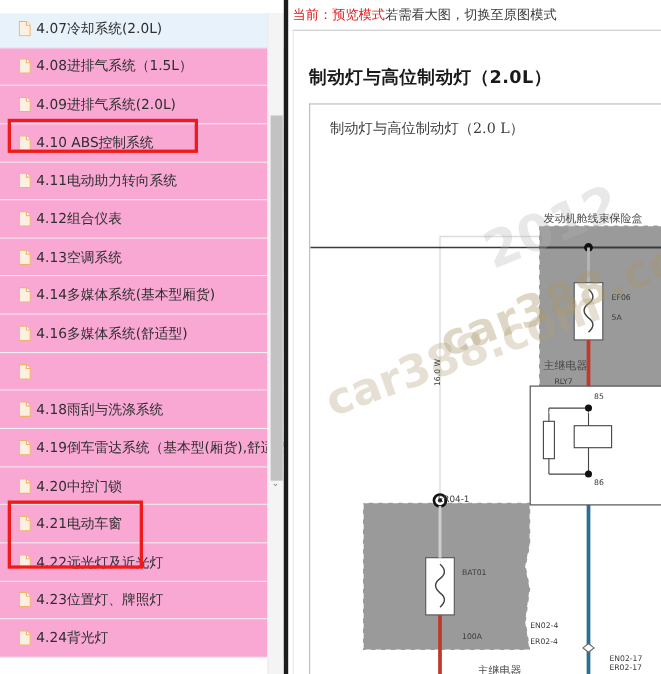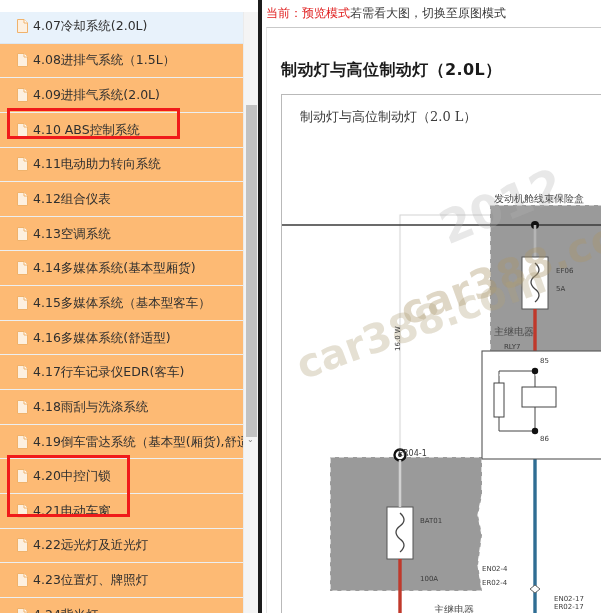--- a/index.html
+++ b/index.html
@@ -38,21 +38,21 @@
     width: 258px;
   }
   .s-item {
     position: relative;
     height: 34.65px;
     box-sizing: border-box;
     display: flex;
     align-items: center;
     padding-left: 17px;
     border-bottom: 1px solid #eceff1;
-    background: #fdba74;
+    background: #f9a8d4;
     white-space: nowrap;
     overflow: hidden;
   }
   .s-item.sel {
     background: #e8f2fb;
     border-bottom-color: #dce7f1;
   }
   .s-item .doc-icon {
     flex: 0 0 auto;
     width: 11px;
@@ -330,39 +330,29 @@
           </span>
           <span class="s-label">4.14多媒体系统(基本型厢货)</span>
         </div>
         <div class="s-item">
           <span class="doc-icon">
             <svg width="11" height="14" viewBox="0 0 11 14">
               <path d="M0.5 0.5 H7 L10.5 4 V13.5 H0.5 Z" fill="#fdf0e0" stroke="#f0b26b" stroke-width="1"></path>
               <path d="M7 0.5 V4 H10.5" fill="#ffffff" stroke="#f0b26b" stroke-width="1"></path>
             </svg>
           </span>
-          <span class="s-label">4.15多媒体系统（基本型客车）</span>
-        </div>
-        <div class="s-item">
-          <span class="doc-icon">
-            <svg width="11" height="14" viewBox="0 0 11 14">
-              <path d="M0.5 0.5 H7 L10.5 4 V13.5 H0.5 Z" fill="#fdf0e0" stroke="#f0b26b" stroke-width="1"></path>
-              <path d="M7 0.5 V4 H10.5" fill="#ffffff" stroke="#f0b26b" stroke-width="1"></path>
-            </svg>
-          </span>
           <span class="s-label">4.16多媒体系统(舒适型)</span>
         </div>
         <div class="s-item">
           <span class="doc-icon">
             <svg width="11" height="14" viewBox="0 0 11 14">
               <path d="M0.5 0.5 H7 L10.5 4 V13.5 H0.5 Z" fill="#fdf0e0" stroke="#f0b26b" stroke-width="1"></path>
               <path d="M7 0.5 V4 H10.5" fill="#ffffff" stroke="#f0b26b" stroke-width="1"></path>
             </svg>
           </span>
-          <span class="s-label">4.17行车记录仪EDR(客车)</span>
         </div>
         <div class="s-item">
           <span class="doc-icon">
             <svg width="11" height="14" viewBox="0 0 11 14">
               <path d="M0.5 0.5 H7 L10.5 4 V13.5 H0.5 Z" fill="#fdf0e0" stroke="#f0b26b" stroke-width="1"></path>
               <path d="M7 0.5 V4 H10.5" fill="#ffffff" stroke="#f0b26b" stroke-width="1"></path>
             </svg>
           </span>
           <span class="s-label">4.18雨刮与洗涤系统</span>
         </div>

